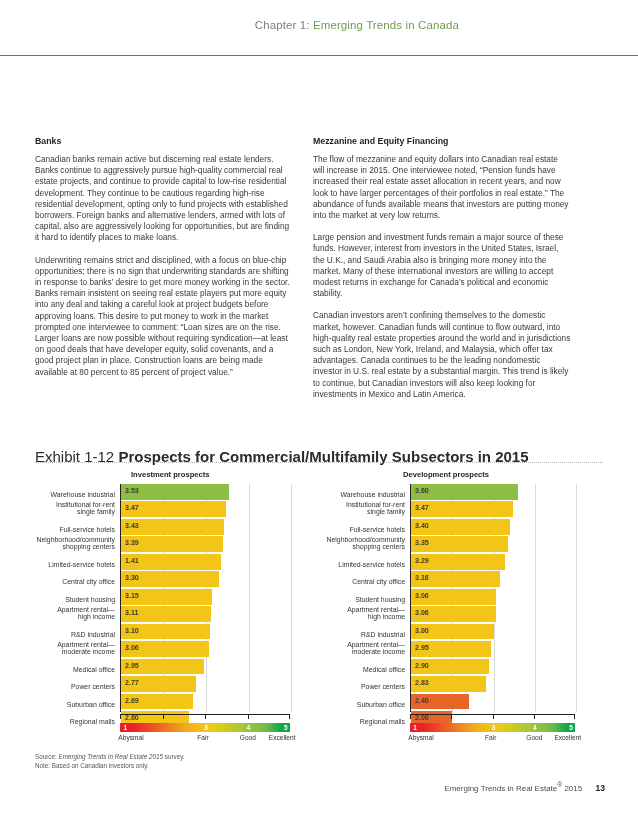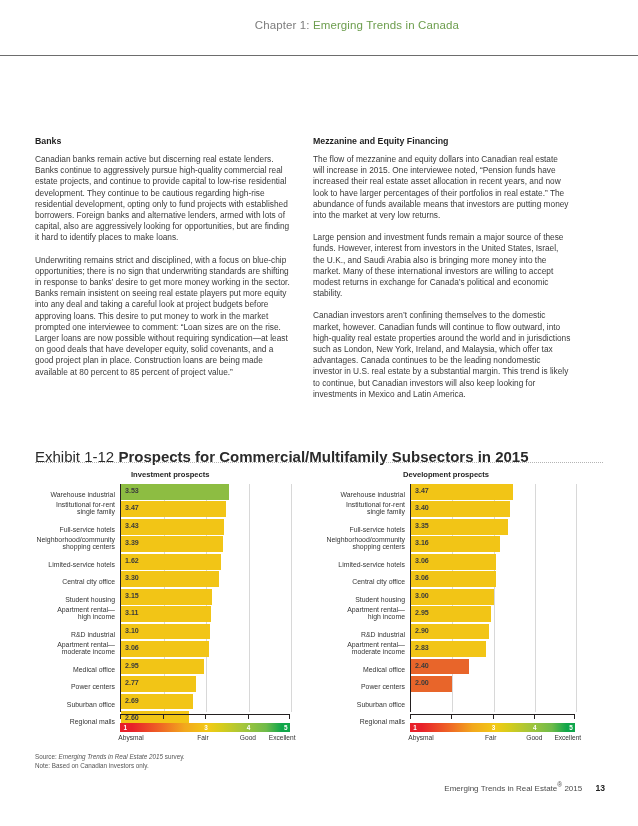--- a/index.html
+++ b/index.html
@@ -245,21 +245,21 @@
         <div class="row">
           <div class="bar" style="width: 103.275px;"></div>
           <span class="bar-value">3.43</span>
         </div>
         <div class="row">
           <div class="bar" style="width: 101.575px;"></div>
           <span class="bar-value">3.39</span>
         </div>
         <div class="row">
           <div class="bar" style="width: 100.3px;"></div>
-          <span class="bar-value">1.62</span>
+          <span class="bar-value">1.41</span>
         </div>
         <div class="row">
           <div class="bar" style="width: 97.75px;"></div>
           <span class="bar-value">3.30</span>
         </div>
         <div class="row">
           <div class="bar" style="width: 91.375px;"></div>
           <span class="bar-value">3.15</span>
         </div>
         <div class="row">
@@ -363,31 +363,39 @@
           <div class="row-label">Regional malls</div>
         </div>
       </div>
     <div class="bars">
       <div class="gridlines">
           <div class="gridline" style="left: 41.25px;"></div>
           <div class="gridline" style="left: 82.5px;"></div>
           <div class="gridline" style="left: 123.75px;"></div>
           <div class="gridline" style="left: 165px;"></div>
         </div>
+    <div class="row">
+          <div class="bar green" style="width: 107.25px;"></div>
+          <span class="bar-value">3.60</span>
+        </div>
         <div class="row">
           <div class="bar" style="width: 101.888px;"></div>
           <span class="bar-value">3.47</span>
         </div>
         <div class="row">
           <div class="bar" style="width: 99px;"></div>
           <span class="bar-value">3.40</span>
         </div>
         <div class="row">
           <div class="bar" style="width: 96.9375px;"></div>
           <span class="bar-value">3.35</span>
+        </div>
+        <div class="row">
+          <div class="bar" style="width: 94.4625px;"></div>
+          <span class="bar-value">3.29</span>
         </div>
         <div class="row">
           <div class="bar" style="width: 89.1px;"></div>
           <span class="bar-value">3.16</span>
         </div>
         <div class="row">
           <div class="bar" style="width: 84.975px;"></div>
           <span class="bar-value">3.06</span>
         </div>
         <div class="row">

